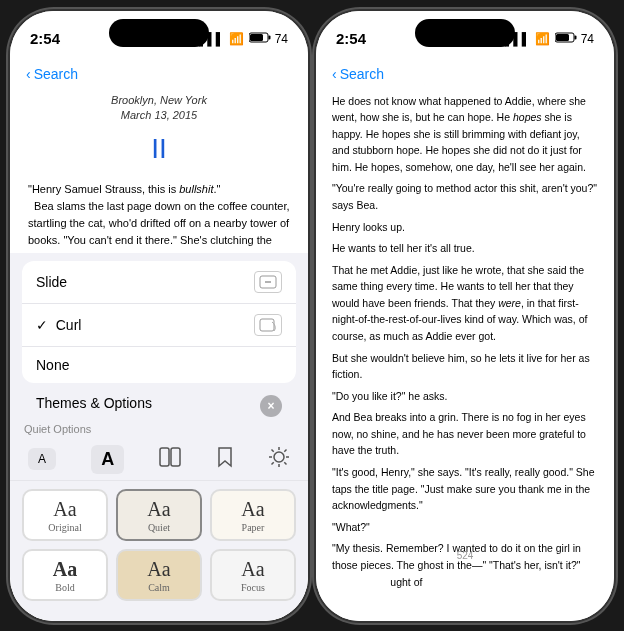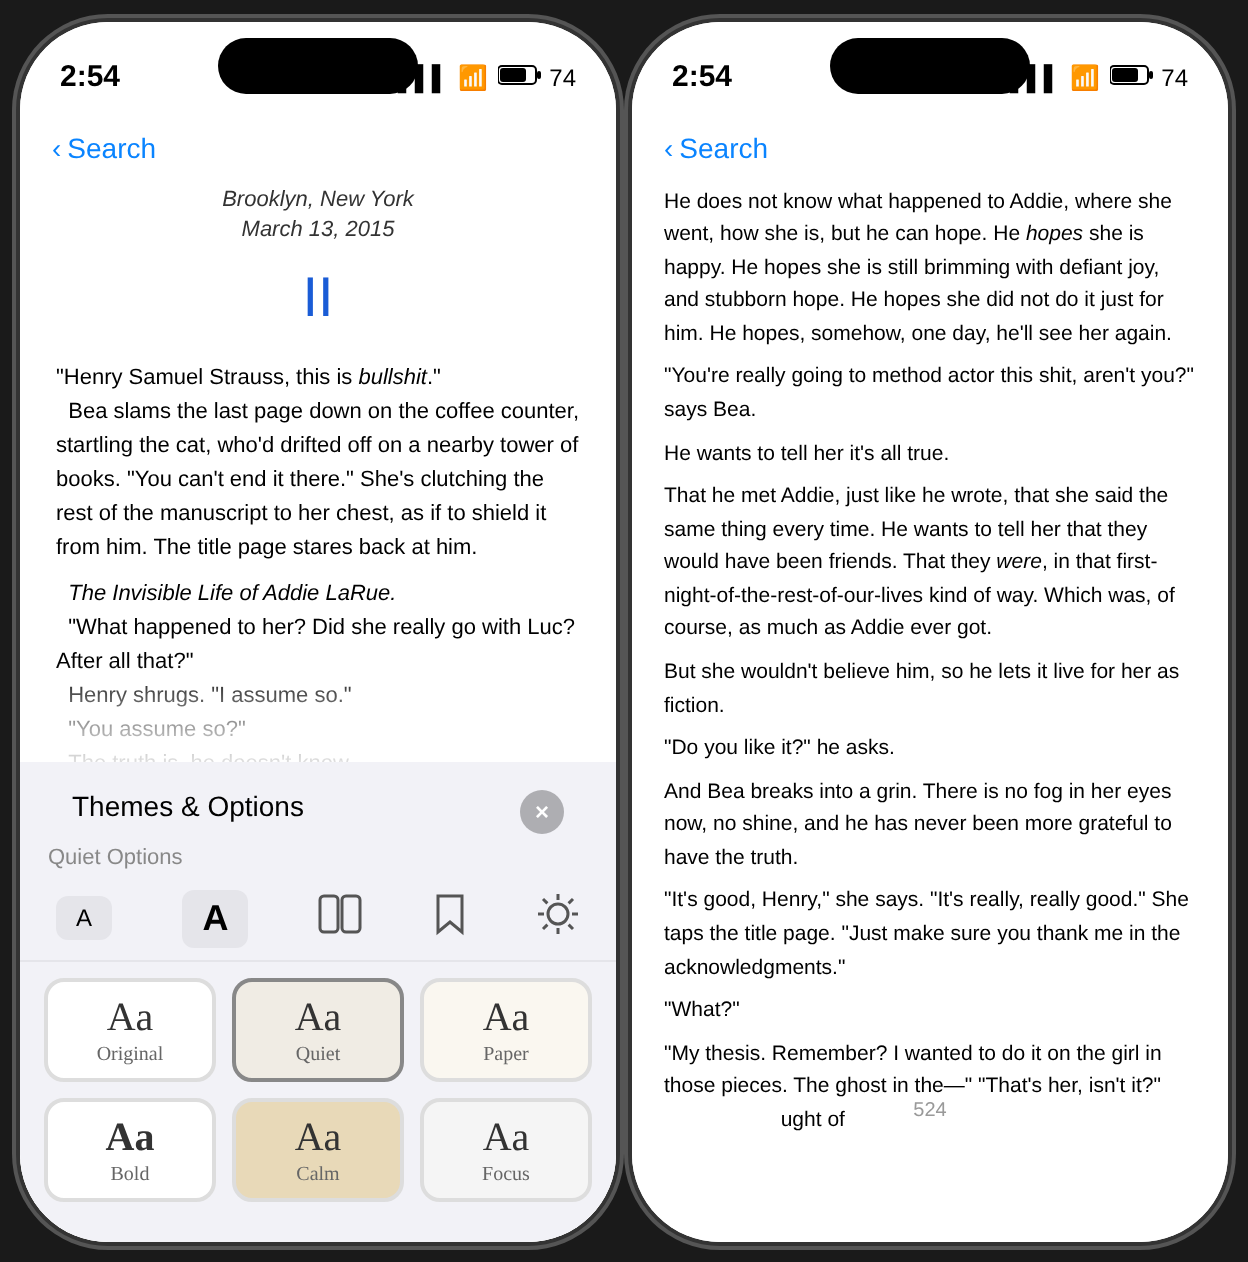--- a/index.html
+++ b/index.html
@@ -321,20 +321,45 @@
           scribe th<br>
           them in<br>
           harely at him.
         </p>
       </div>
 
       <div class="faded-overlay" style="top:320px; height:60px;"></div>
 
       <div class="bottom-panel">
 
+        <div class="slide-options">
+          <div class="slide-option-row">
+            <span class="option-label">Slide</span>
+            <div class="option-icon">
+              <svg width="18" height="14" viewBox="0 0 18 14">
+                  <rect x="1" y="1" width="16" height="12" rx="2" fill="none" stroke="#999" stroke-width="1"></rect>
+                  <path d="M6 7 L12 7" stroke="#999" stroke-width="1.5"></path>
+                </svg>
+            </div>
+          </div>
+          <div class="slide-option-row">
+            <span class="option-label checked">
+              <span class="checkmark">✓</span> Curl
+            </span>
+            <div class="option-icon">
+              <svg width="18" height="14" viewBox="0 0 18 14">
+                  <rect x="1" y="1" width="14" height="12" rx="2" fill="none" stroke="#999" stroke-width="1"></rect>
+                  <path d="M15 13 Q17 11 16 8 Q15 5 13 4" stroke="#aaa" stroke-width="1" fill="none"></path>
+                </svg>
+            </div>
+          </div>
+          <div class="slide-option-row">
+            <span class="option-label">None</span>
+          </div>
+        </div>
 
         <div class="themes-header">
           <span class="themes-title">Themes &amp; Options</span>
           <div class="close-btn">
             <span>×</span>
           </div>
         </div>
 
         <div style="padding: 0 14px 4px; font-size:11px; color:#888;">Quiet Options</div>
 
@@ -425,20 +450,23 @@
       </div>
 
       <div class="book-content right-page" style="padding: 0 16px; overflow: hidden; height: 500px;">
         <p style="margin-bottom:5px;">
           He does not know what happened to Addie, where she went, how she is, but he can hope. He <em>hopes</em> she is happy. He hopes she is still brimming with defiant joy, and stubborn hope. He hopes she did not do it just for him. He hopes, somehow, one day, he'll see her again.
         </p>
         <p style="margin-bottom:5px;">
           "You're really going to method actor this shit, aren't you?" says Bea.
         </p>
         <p style="margin-bottom:5px;">
+          Henry looks up.
+        </p>
+        <p style="margin-bottom:5px;">
           He wants to tell her it's all true.
         </p>
         <p style="margin-bottom:5px;">
           That he met Addie, just like he wrote, that she said the same thing every time. He wants to tell her that they would have been friends. That they <em>were</em>, in that first-night-of-the-rest-of-our-lives kind of way. Which was, of course, as much as Addie ever got.
         </p>
         <p style="margin-bottom:5px;">
           But she wouldn't believe him, so he lets it live for her as fiction.
         </p>
         <p style="margin-bottom:5px;">
           "Do you like it?" he asks.

